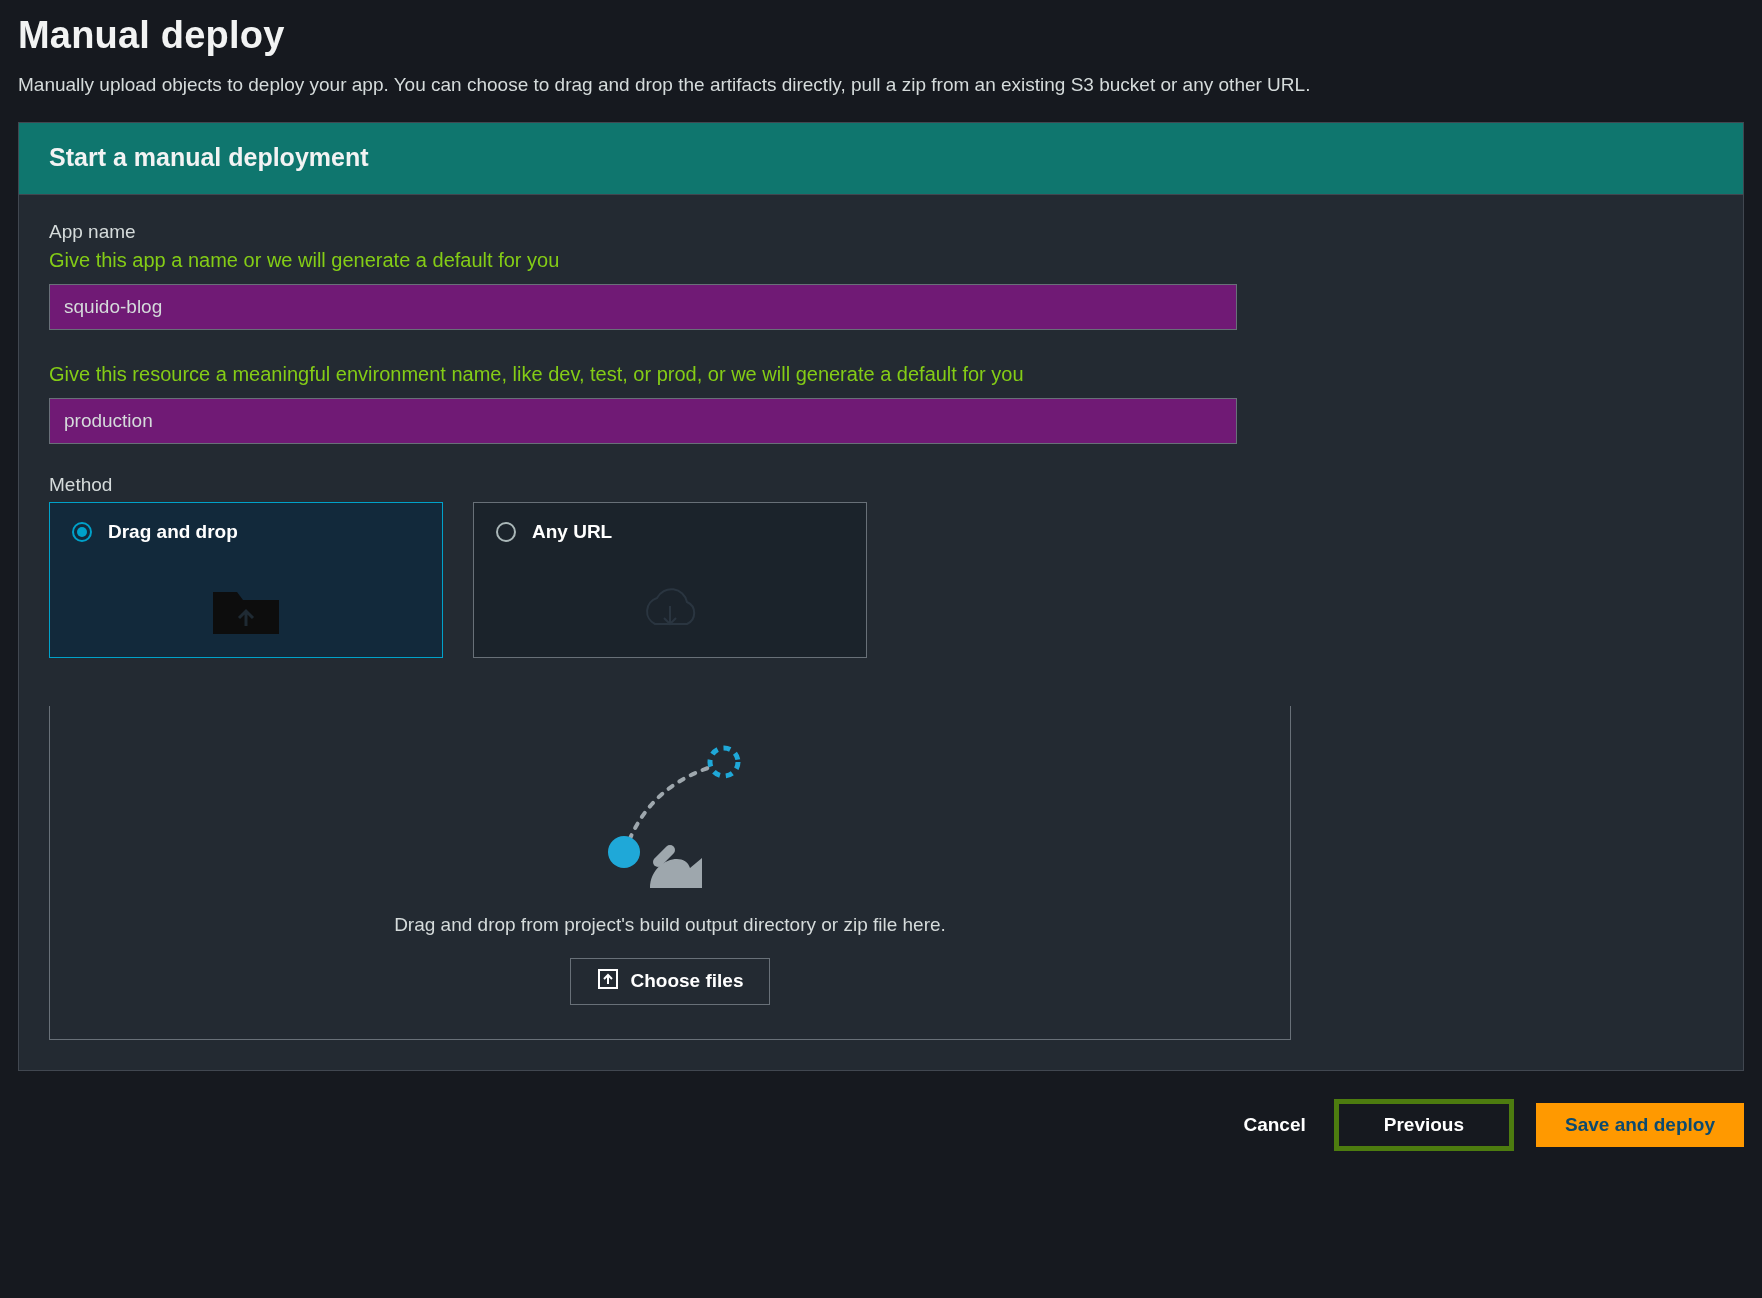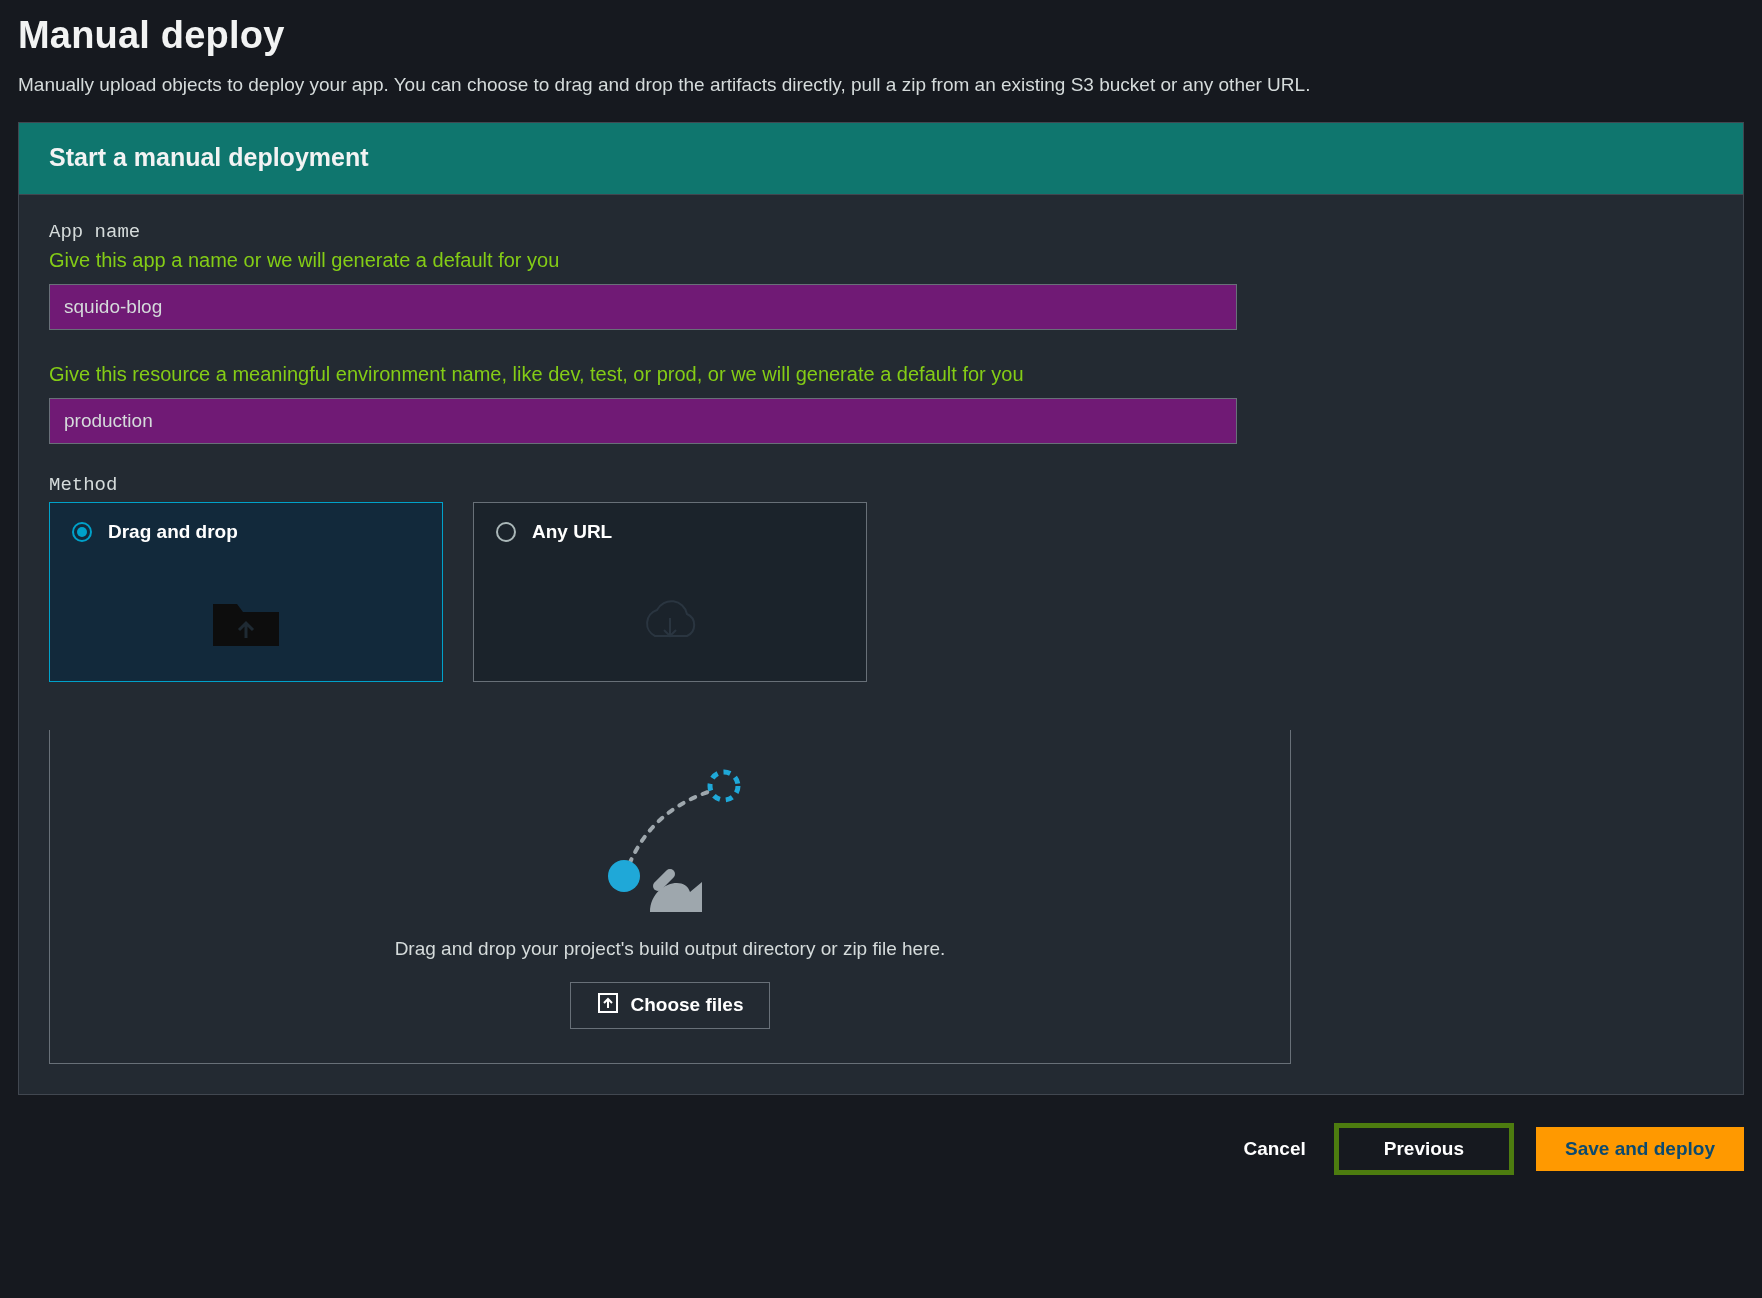--- a/index.html
+++ b/index.html
@@ -42,21 +42,20 @@
     background: #232a32;
   }
   .form-group { margin-bottom: 30px; }
   .form-group:last-child { margin-bottom: 0; }
   .form-label {
     color: #d5dbdb;
     font-size: 19px;
     font-weight: 400;
     display: block;
     margin-bottom: 3px;
-    font-family: Liberation Mono, monospace;
   }
   .form-hint {
     color: #84cc16;
     font-size: 20px;
     margin-bottom: 10px;
     display: block;
     line-height: 1.4;
   }
   .text-input {
     width: 1188px;
@@ -69,21 +68,21 @@
     height: 46px;
     outline: none;
   }
   .method-row {
     display: flex;
     gap: 30px;
     margin-top: 6px;
   }
   .tile {
     width: 394px;
-    height: 180px;
+    height: 156px;
     border: 1px solid #687078;
     background: #1b232b;
     padding: 18px 22px;
     cursor: pointer;
     position: relative;
   }
   .tile.selected {
     border: 1.5px solid #00a1c9;
     background: #12293b;
   }
@@ -211,21 +210,21 @@
       <div class="dropzone">
         <div>
           <svg width="160" height="150" viewBox="0 0 160 150">
             <circle cx="134" cy="22" r="14" fill="none" stroke="#1fa8d8" stroke-width="5" stroke-dasharray="7 6"></circle>
             <path d="M35 112 Q55 50 118 28" fill="none" stroke="#9ea7ad" stroke-width="4" stroke-dasharray="5 8" stroke-linecap="round"></path>
             <circle cx="34" cy="112" r="16" fill="#1fa8d8"></circle>
             <path d="M60 148 C60 120 95 110 100 128 L112 118 L112 148 Z" fill="#9ea7ad"></path>
             <path d="M68 122 L80 110" stroke="#9ea7ad" stroke-width="10" stroke-linecap="round"></path>
           </svg>
         </div>
-        <div class="dropzone-msg">Drag and drop your project's build output directory or zip file here.</div>
+        <div class="dropzone-msg">Drag and drop from project's build output directory or zip file here.</div>
         <button class="choose-btn">
           <span>
             <svg width="22" height="22" viewBox="0 0 22 22">
               <rect x="2" y="2" width="18" height="18" fill="none" stroke="#ffffff" stroke-width="2"></rect>
               <path d="M11 16 L11 7 M7 11 L11 7 L15 11" fill="none" stroke="#ffffff" stroke-width="2"></path>
             </svg>
           </span>
           <span>Choose files</span>
         </button>
       </div>

